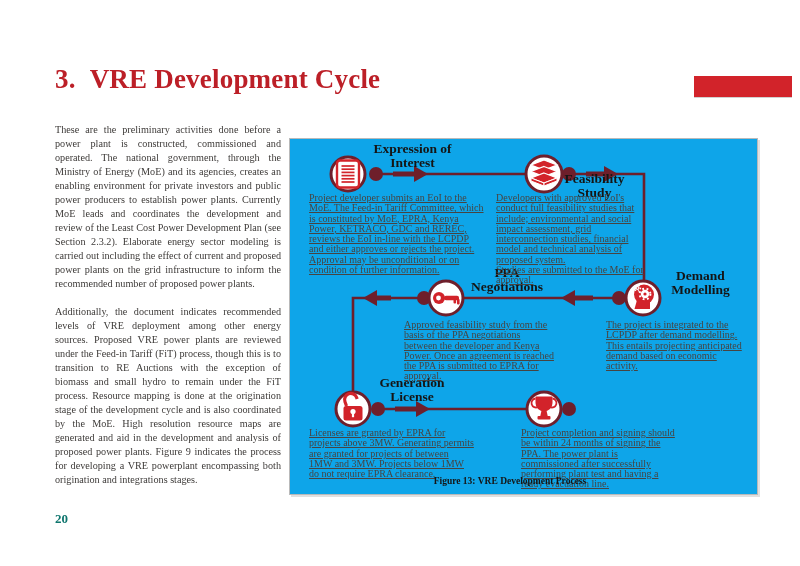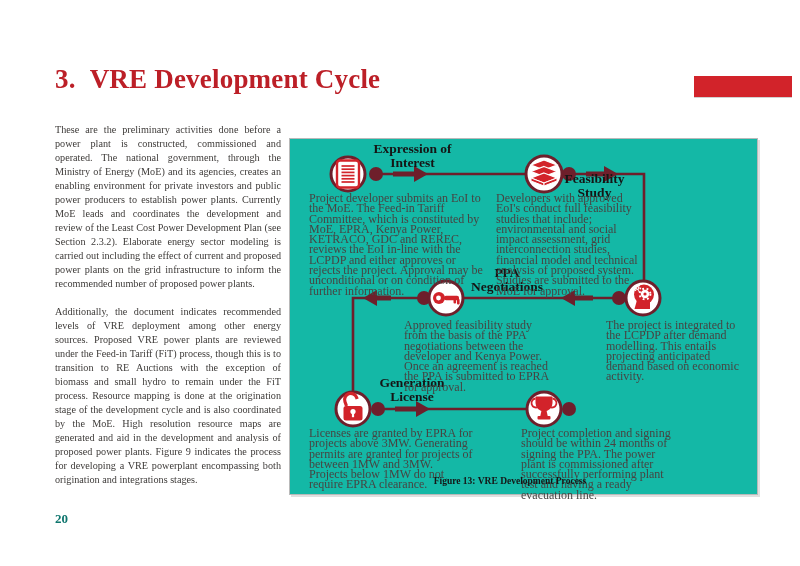--- a/index.html
+++ b/index.html
@@ -25,30 +25,31 @@
   .left-col p{
     margin:0 0 14px 0;font-size:10.2px;line-height:14px;
     text-align:justify;color:#3d3a38;
   }
   .page-number{
     position:absolute;left:55px;top:511px;font-size:13px;font-weight:bold;color:#0f766e;
   }
   
   .figure-box{
     position:absolute;left:289px;top:138px;width:467px;height:355px;
-    background:#14b8a6;border:1px solid #b9b9b9;box-shadow:2px 2px 0 rgba(0,0,0,.12);
+    background:#0ea5e9;border:1px solid #b9b9b9;box-shadow:2px 2px 0 rgba(0,0,0,.12);
   }
   .figure-box svg{position:absolute;left:0;top:0;}
   .node-title{
     position:absolute;font-size:13.5px;font-weight:bold;color:#151515;line-height:14px;
   }
   .node-title.center{text-align:center;}
   .node-desc{
-    position:absolute;font-size:12px;line-height:10.3px;color:#474442;
+    position:absolute;font-size:10px;line-height:10.3px;color:#474442;
     white-space:pre-line;
+    text-decoration:underline;
   }
   .figure-caption{
     position:absolute;left:20px;top:337px;width:400px;text-align:center;
     font-size:9.5px;font-weight:bold;color:#151515;
   }
   
   .t-eoi{left:70px;top:3px;width:105px;}
   .t-feas{left:262px;top:5px;width:85px;margin-top:28px;}
   .t-demand{left:368px;top:130px;width:85px;}
   .t-ppa{left:172px;top:127px;width:90px;}
@@ -177,20 +178,24 @@
   </svg>
 
   <div class="node-title center t-eoi">
     <div>Expression of</div>
     <div>Interest</div>
   </div>
   <div class="node-title center t-feas">
     <div>Feasibility</div>
     <div>Study</div>
   </div>
+  <div class="node-title center t-demand">
+    <div>Demand</div>
+    <div>Modelling</div>
+  </div>
   <div class="node-title center t-ppa">
     <div>PPA</div>
     <div>Negotiations</div>
   </div>
   <div class="node-title center t-license">
     <div>Generation</div>
     <div>License</div>
   </div>
 
   <div class="node-desc d-eoi">Project developer submits an EoI to the MoE. The Feed-in Tariff Committee, which is constituted by MoE, EPRA, Kenya Power, KETRACO, GDC and REREC, reviews the EoI in-line with the LCPDP and either approves or rejects the project. Approval may be unconditional or on condition of further information.</div>

